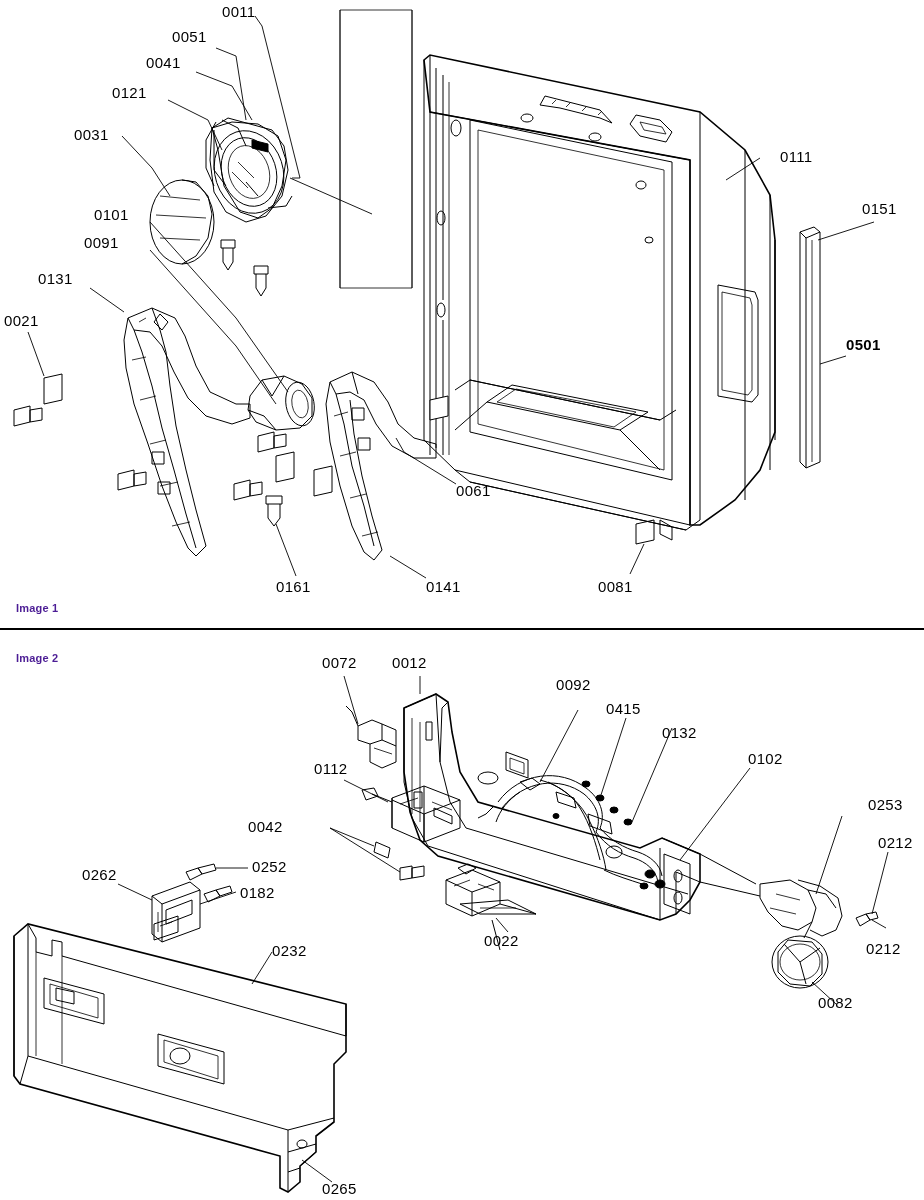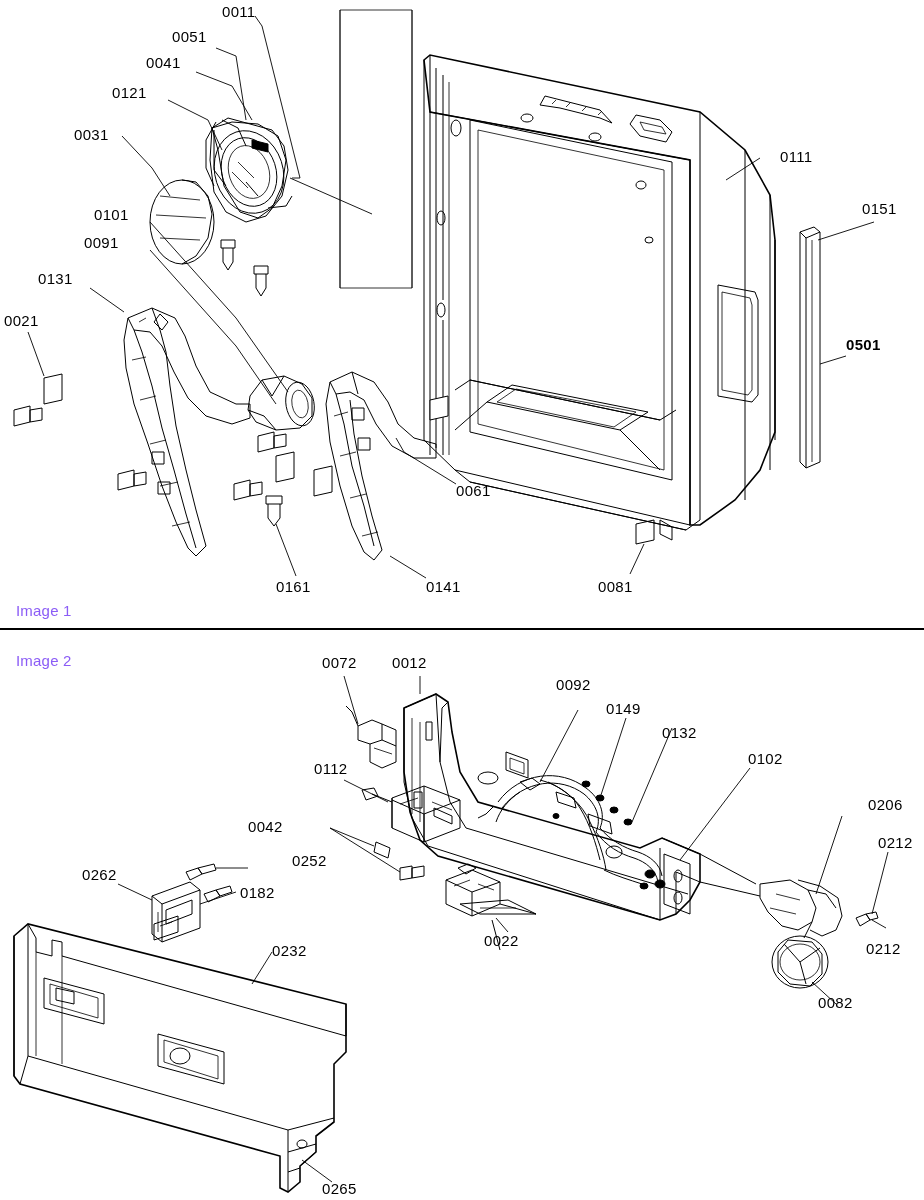--- a/index.html
+++ b/index.html
@@ -32,24 +32,24 @@
     position: absolute;
     left: 0;
     width: 924px;
     height: 0;
     border-top: 2px solid #000;
   }
   #divider-1 { top: 628px; }
 
   .panel-label {
     position: absolute;
-    font-size: 15px;
-    font-weight: normal;
+    font-size: 11px;
+    font-weight: bold;
     letter-spacing: 0.2px;
-    color: #8b5cf6;
+    color: #4c1d95;
     white-space: nowrap;
   }
 
   .callout {
     position: absolute;
     font-size: 15px;
     font-family: "Liberation Sans", sans-serif;
     color: #000;
     white-space: nowrap;
     letter-spacing: 0.3px;
@@ -386,30 +386,30 @@
       <path class="leader" d="M842 184 L816 262"></path>
       <path class="leader" d="M888 220 L872 282"></path>
       <path class="leader" d="M886 296 L872 288"></path>
       <path class="leader" d="M836 372 L812 350"></path>
       <path class="leader" d="M332 550 L302 528"></path>
     </svg>
 
     <div class="callout" style="left:322px; top:22px;">0072</div>
     <div class="callout" style="left:392px; top:22px;">0012</div>
     <div class="callout" style="left:556px; top:44px;">0092</div>
-    <div class="callout" style="left:606px; top:68px;">0149</div>
+    <div class="callout" style="left:606px; top:68px;">0415</div>
     <div class="callout" style="left:662px; top:92px;">0132</div>
     <div class="callout" style="left:748px; top:118px;">0102</div>
     <div class="callout" style="left:314px; top:128px;">0112</div>
-    <div class="callout" style="left:868px; top:164px;">0206</div>
+    <div class="callout" style="left:868px; top:164px;">0253</div>
     <div class="callout" style="left:878px; top:202px;">0212</div>
     <div class="callout" style="left:866px; top:308px;">0212</div>
     <div class="callout" style="left:248px; top:186px;text-align:right;">0042</div>
     <div class="callout" style="left:82px;  top:234px;">0262</div>
-    <div class="callout" style="left:252px; top:220px;margin-left:40px;">0252</div>
+    <div class="callout" style="left:252px; top:226px;">0252</div>
     <div class="callout" style="left:240px; top:252px;">0182</div>
     <div class="callout" style="left:272px; top:310px;">0232</div>
     <div class="callout" style="left:484px; top:300px;">0022</div>
     <div class="callout" style="left:818px; top:362px;">0082</div>
     <div class="callout" style="left:322px; top:548px;">0265</div>
 
     <div class="panel-label" style="left:16px; top:20px;">Image 2</div>
   </div>
 
 </div>

